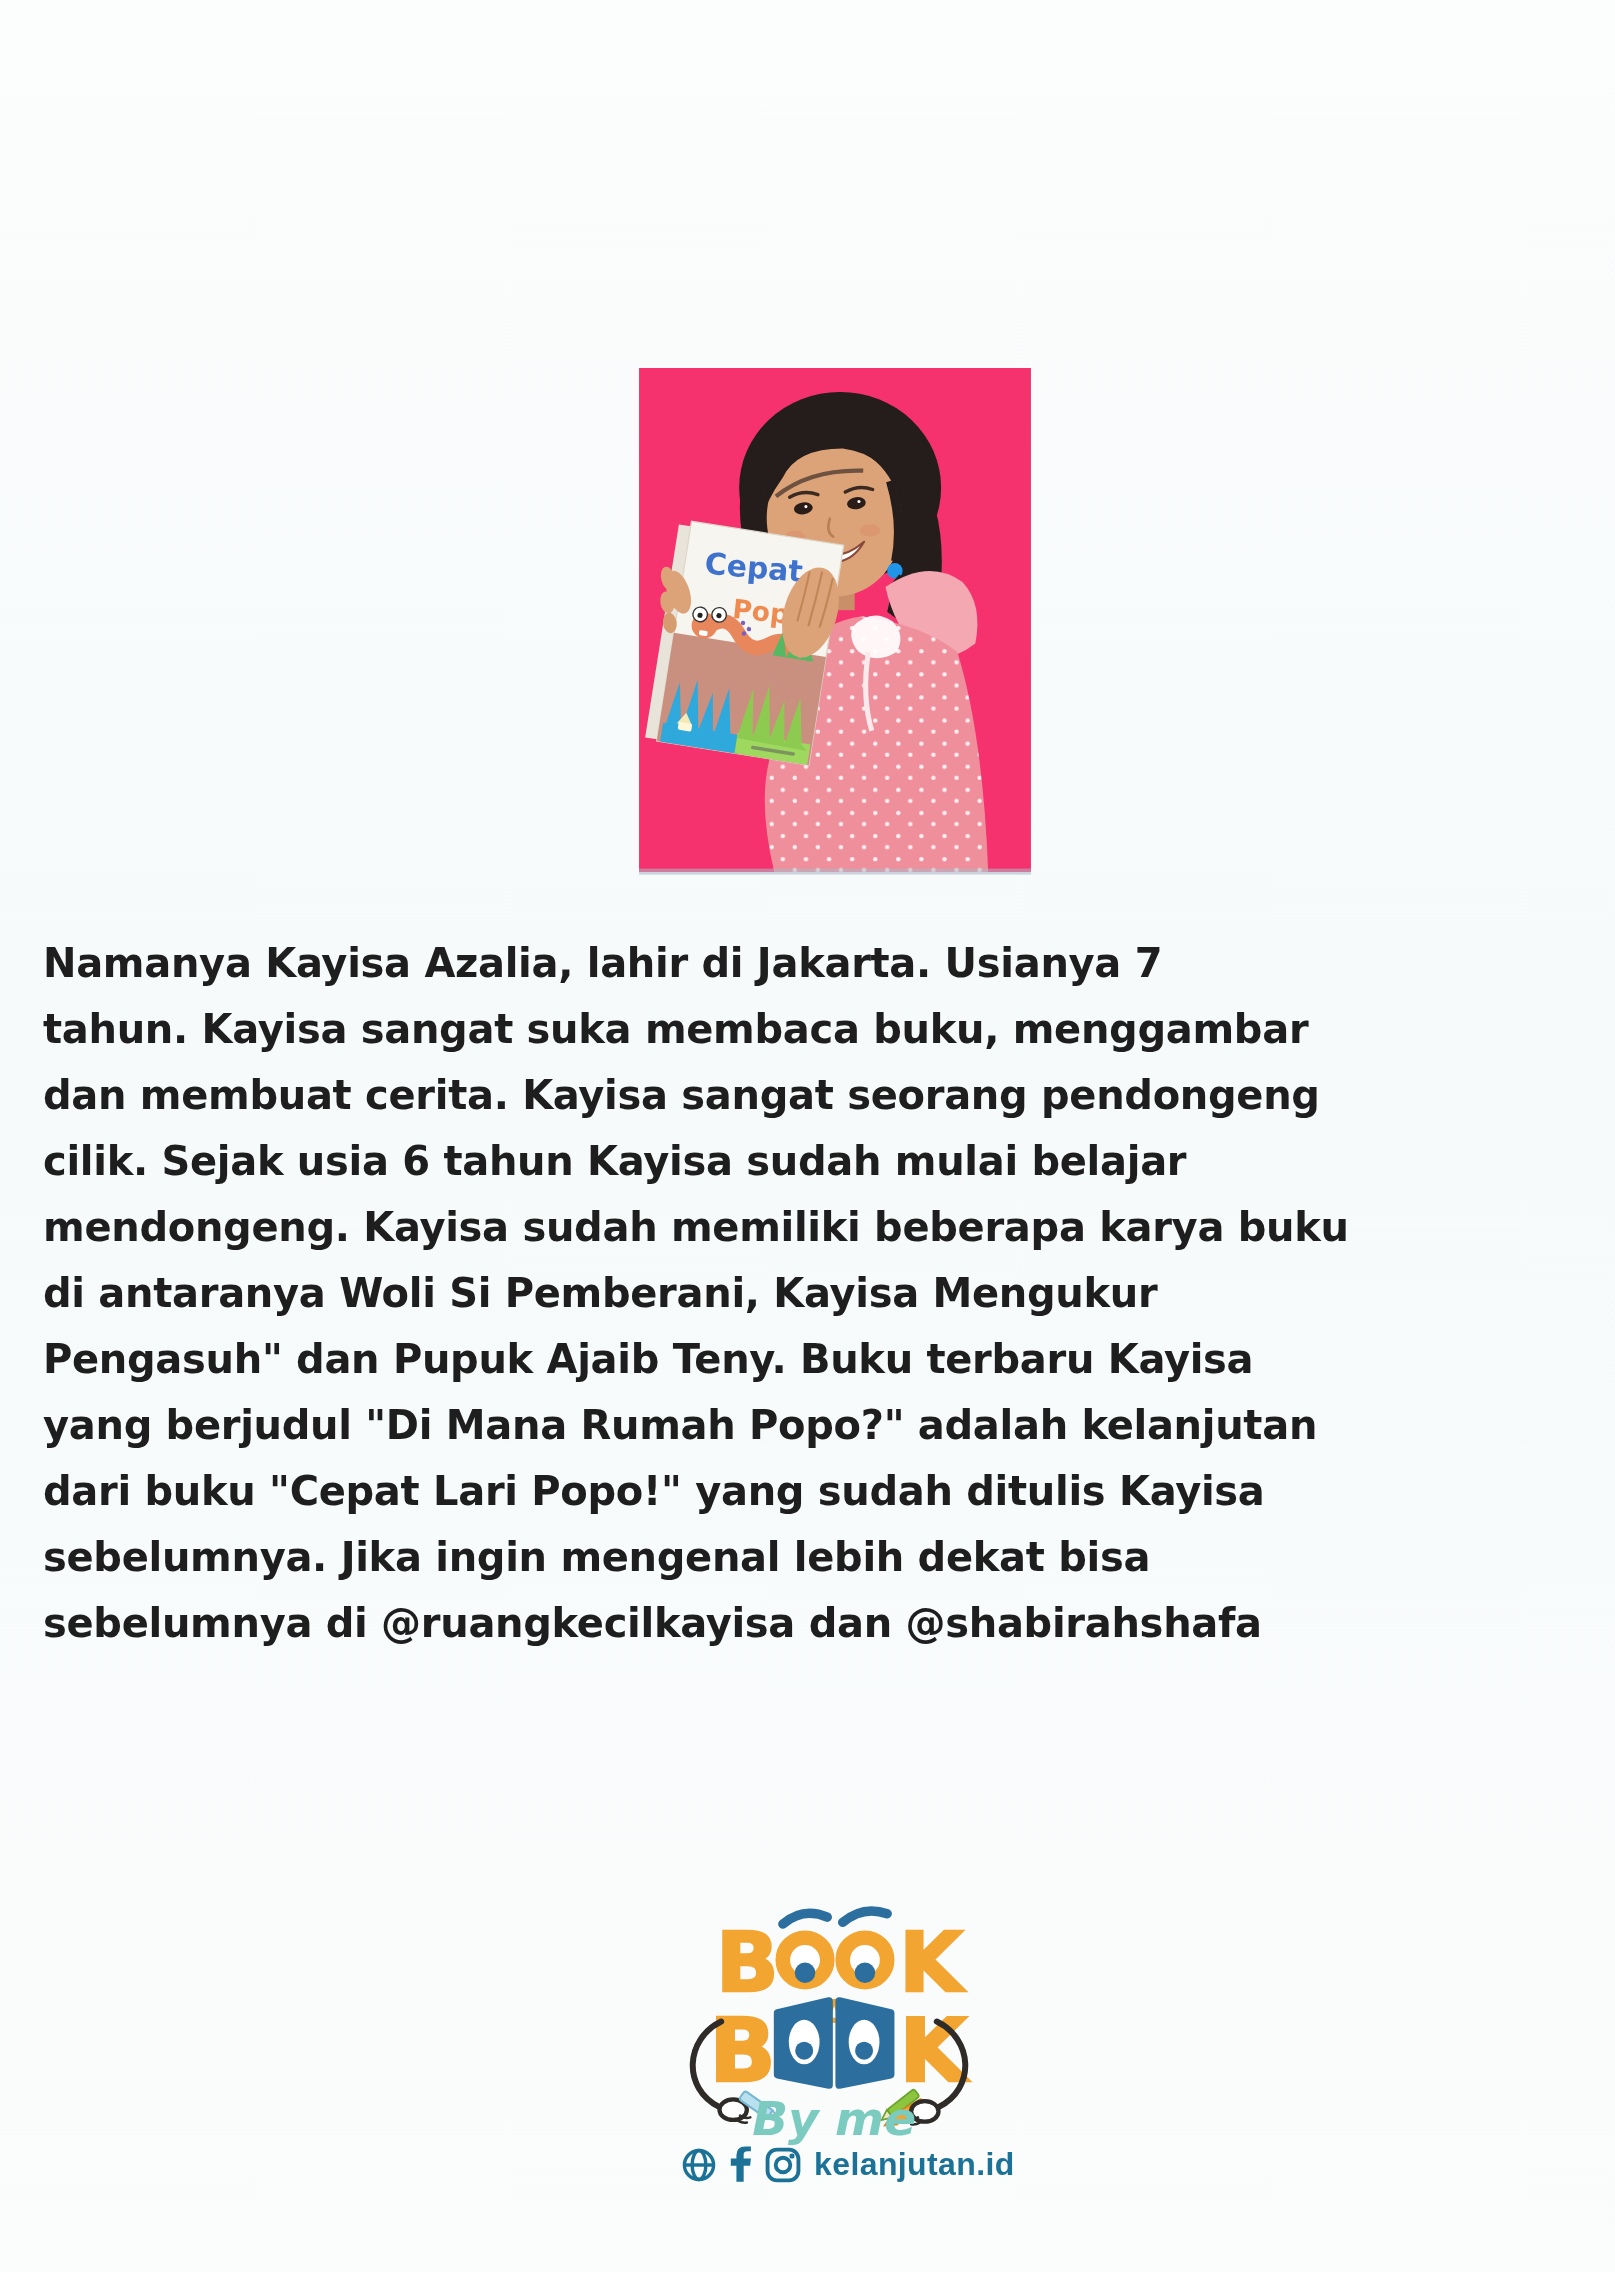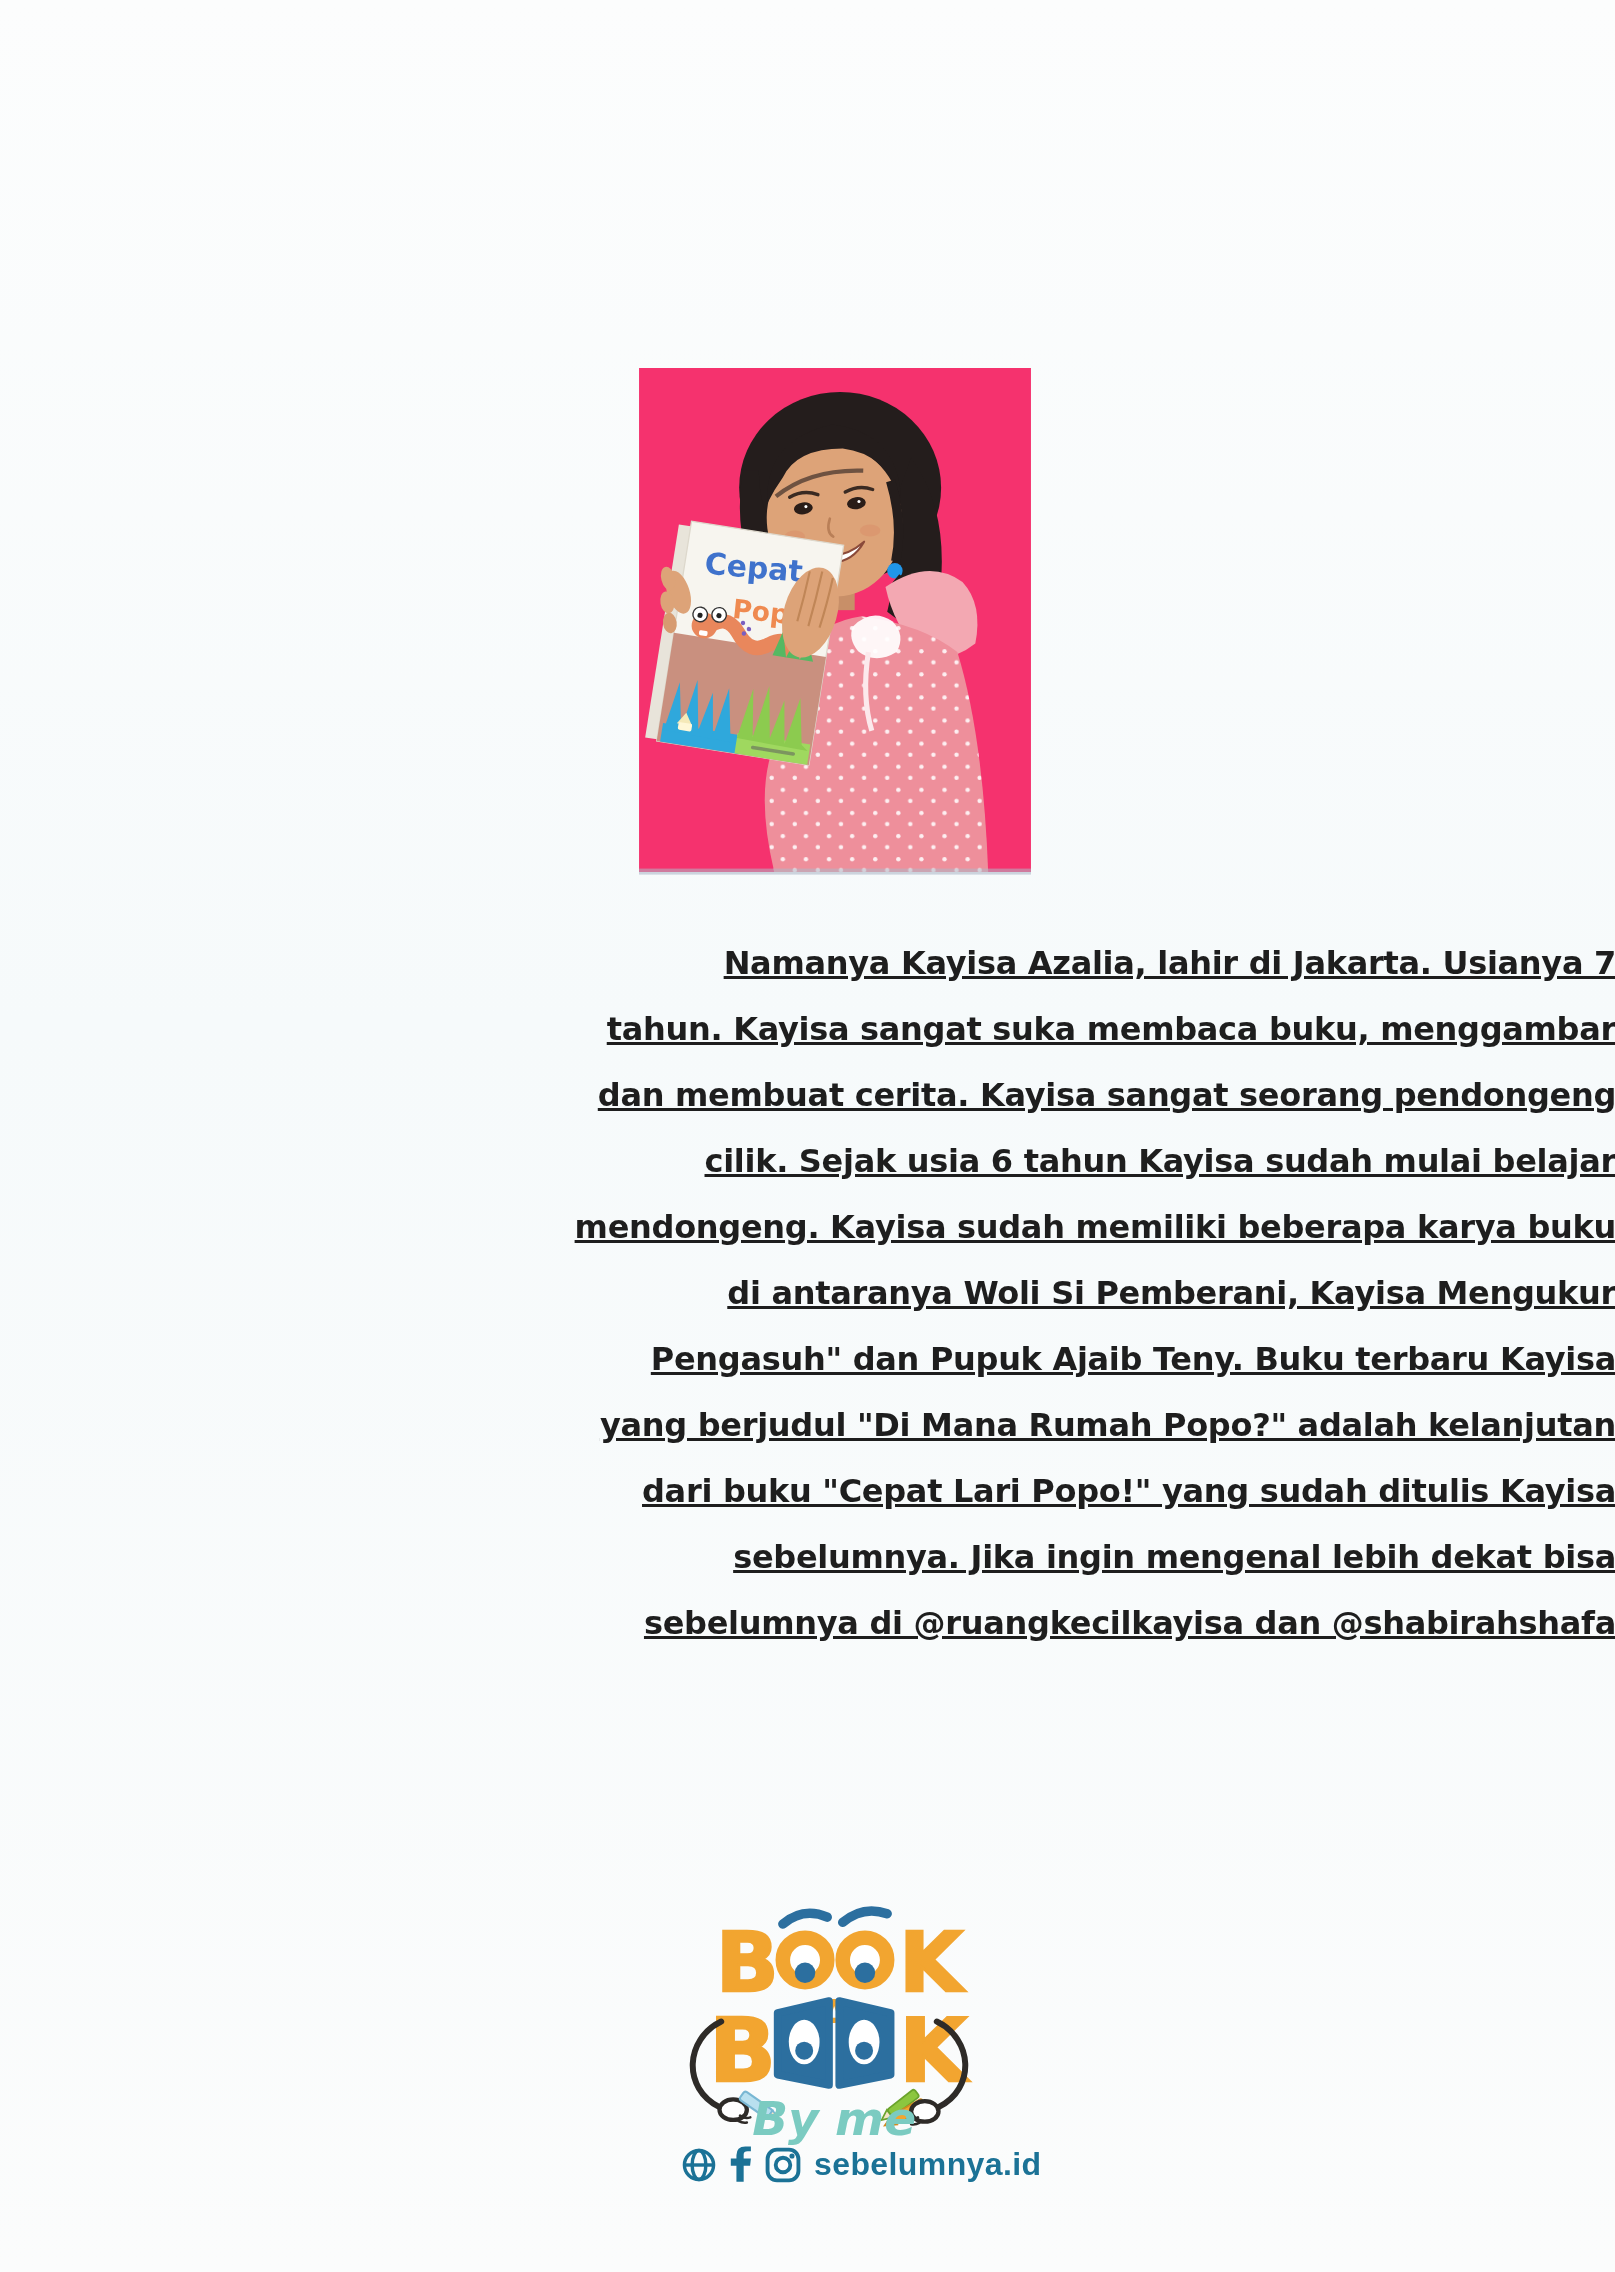--- a/index.html
+++ b/index.html
@@ -13,22 +13,22 @@
   
   .photo{
     position:absolute;left:639px;top:368px;width:392px;height:504px;
     box-shadow:0 2.6px 0 rgba(150,165,185,.45);
   }
   .photo svg{display:block;width:100%;height:100%;}
 
   
   .bio{
     position:absolute;left:43px;top:930px;width:1573px;
-    text-align:right;color:#1E1E1E;
-    font-size:32px;line-height:66px;font-weight:600;letter-spacing:-0.3px;text-decoration:underline;
+    text-align:left;color:#1E1E1E;
+    font-size:40px;line-height:66px;font-weight:600;letter-spacing:-0.3px;
   }
   .bio .line{white-space:nowrap;}
 
   
   .logo{position:absolute;left:675px;top:1900px;width:308px;height:250px;}
   .logo svg{display:block;width:100%;height:100%;}
   .logo text{font-family:"DejaVu Sans","Liberation Sans",sans-serif;}
 
   
   .footer{
@@ -227,17 +227,17 @@
       <line x1="4" y1="21" x2="38" y2="21" stroke="#1B7296" stroke-width="4"></line>
     </svg>
     <svg class="icon" width="22" height="38" viewBox="0 0 26 44">
       <path d="M17 44 V24 H25 L26 15 H17 V10 Q17 6 22 6 H26 V0 H19 Q8 0 8 11 V15 H1 V24 H8 V44 Z" fill="#1B7296" transform="scale(0.95)"></path>
     </svg>
     <svg class="icon" width="36" height="36" viewBox="0 0 42 42">
       <rect x="3" y="3" width="36" height="36" rx="11" fill="none" stroke="#1B7296" stroke-width="4.5"></rect>
       <circle cx="21" cy="21" r="8.5" fill="none" stroke="#1B7296" stroke-width="4.5"></circle>
       <circle cx="31.5" cy="10.5" r="3" fill="#1B7296"></circle>
     </svg>
-    <span class="site">sebelumnya.id</span>
+    <span class="site">kelanjutan.id</span>
   </div>
 
 </div>
 
 
 </body></html>

